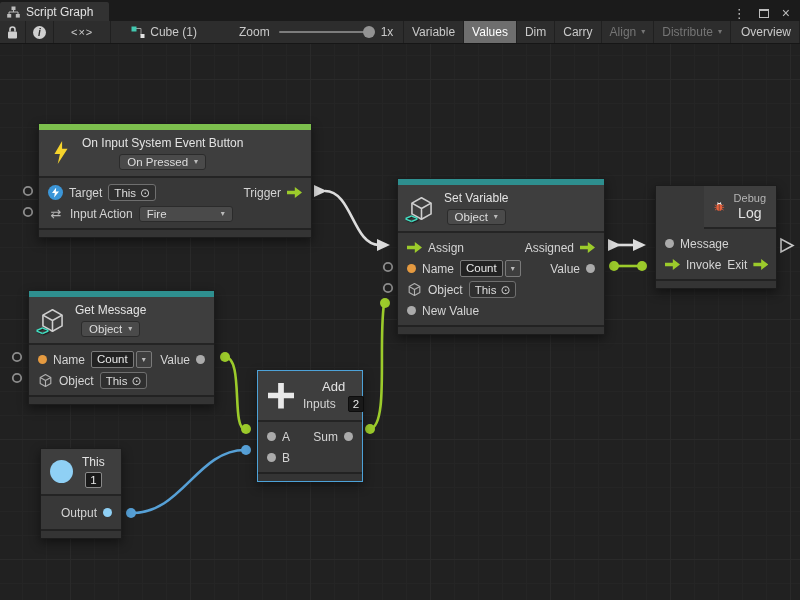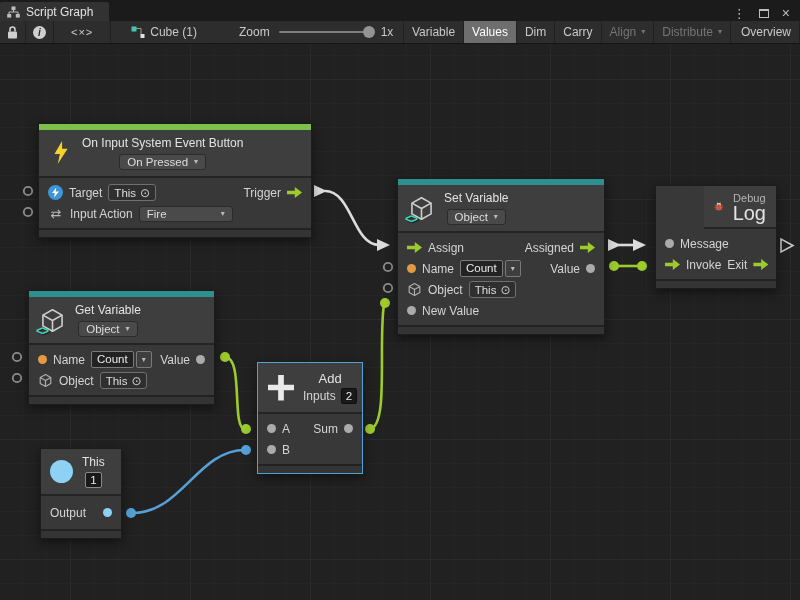--- a/index.html
+++ b/index.html
@@ -329,21 +329,21 @@
               <path d="M6 17.5 L2.2 20.2"></path>
             <path d="M18 10.5 L22.2 8.4"></path>
               <path d="M18.4 14 L23 14"></path>
               <path d="M18 17.5 L21.8 20.2"></path>
           </g>
           <ellipse cx="12" cy="14.2" rx="6.6" ry="7.6" fill="#e5603c"></ellipse>
           <path d="M12 7.5 V21.5" stroke="#343434" stroke-width="1.2"></path>
         </svg>
         <div class="hcol" style="gap:1px;">
           <span class="nsub">Debug</span>
-          <span class="ntitle" style="font-size:20px;">Log</span>
+          <span class="ntitle" style="font-size:14px;">Log</span>
         </div>
       </div>
       <div class="nbody">
         <div class="row">
           <span class="dot gray"></span>
           <span>Message</span>
         </div>
         <div class="row">
           <span class="arr"></span>
           <span>Invoke</span>
@@ -360,21 +360,21 @@
       <div class="colorbar teal"></div>
       <div class="nhead">
         <span class="vicon">
           <svg width="27" height="27" viewBox="0 0 24 24" fill="none" stroke="#cfcfcf" stroke-width="1.4" stroke-linejoin="round">
             <path d="M12 2.5 L20.5 7.2 V16.8 L12 21.5 L3.5 16.8 V7.2 Z"></path>
             <path d="M3.5 7.2 L12 12 L20.5 7.2 M12 12 V21.5"></path>
           </svg>
           <b class="vangle">&lt;&gt;</b>
         </span>
         <div class="hcol">
-          <span class="ntitle">Get Variable</span>
+          <span class="ntitle">Get Message</span>
           <span class="dd">
             <span>Object</span>
             <span class="caret">▾</span>
           </span>
         </div>
       </div>
       <div class="nbody">
         <div class="row">
           <span class="dot orange"></span>
           <span>Name</span>
@@ -397,26 +397,26 @@
           <span>Object</span>
           <span class="chip">
             <span>This</span>
             <span class="tgt">⊙</span>
           </span>
         </div>
       </div>
       <div class="nfoot"></div>
     </div>
 
-    <div class="node selected" style="left:257px;top:318px;width:106px;">
+    <div class="node selected" style="left:257px;top:326px;width:106px;">
       <div class="nhead" style="padding:8px 10px;">
         <span class="plus"></span>
         <div class="hcol" style="gap:2px;">
           <span class="ntitle" style="font-size:13px;">Add</span>
-          <span style="display:flex;align-items:center;gap:5px;">
+          <span style="display:flex;align-items:center;gap:12px;">
             <span>Inputs</span>
             <span class="numbox">2</span>
           </span>
         </div>
       </div>
       <div class="nbody">
         <div class="row">
           <span class="dot gray"></span>
           <span>A</span>
           <span class="right">
@@ -434,21 +434,21 @@
 
     <div class="node" style="left:40px;top:404px;width:82px;">
       <div class="nhead" style="padding:6px 9px;">
         <span class="fcircle"></span>
         <div class="hcol" style="gap:2px;">
           <span class="ntitle">This</span>
           <span class="numbox lit">1</span>
         </div>
       </div>
       <div class="nbody" style="padding:6px 0;">
-        <div class="row" style="justify-content:space-between;">
+        <div class="row" style="justify-content:flex-end;">
           <span>Output</span>
           <span class="dot blue"></span>
         </div>
       </div>
       <div class="nfoot"></div>
     </div>
 
   </div>
 </div>
 

